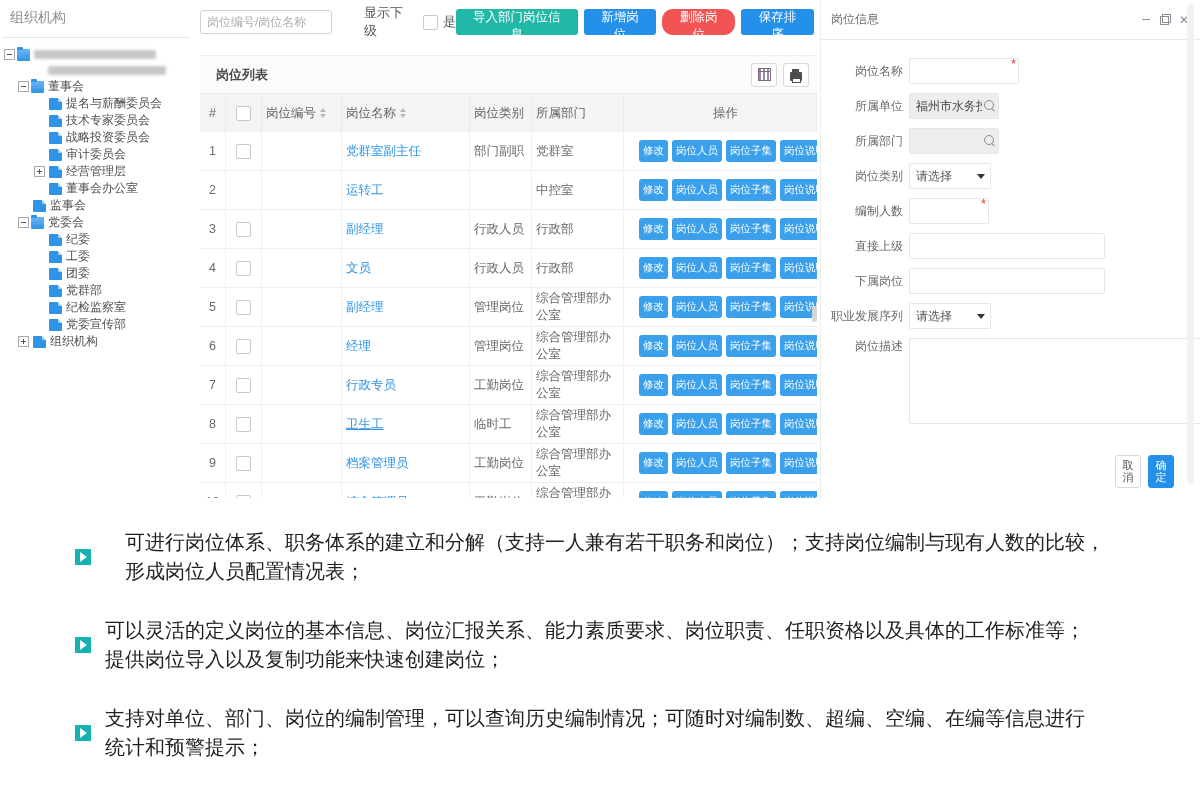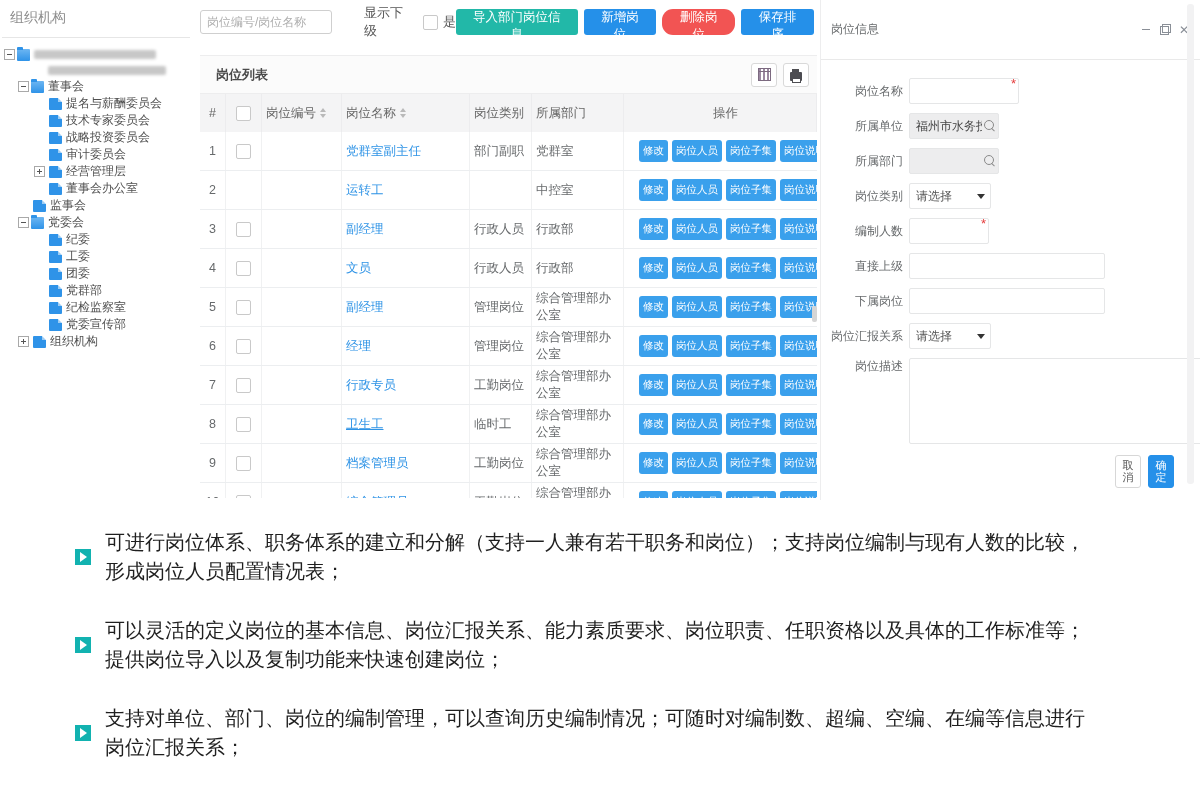--- a/index.html
+++ b/index.html
@@ -80,21 +80,21 @@
   .sort .dn{border-top:4px solid #b9b9b9;}
   a.pos-link{color:var(--link);text-decoration:none;cursor:pointer;}
   a.pos-link.ul{text-decoration:underline;}
   .rbtn{background:var(--row-btn);border:none;border-radius:3px;color:#fff;font-size:10.5px;
         height:22px;padding:0 4px;cursor:pointer;font-family:inherit;white-space:nowrap;}
   .tbl-scroll-thumb{position:absolute;right:0;top:250px;width:5px;height:16px;background:#d5d5d5;border-radius:2px;}
 
   
   .panel{position:absolute;left:820px;top:0;width:380px;height:500px;border-left:1px solid #ededee;
          box-sizing:border-box;background:#fff;}
-  .panel-head{height:27px;display:flex;align-items:center;padding:16px 10px;border-bottom:1px solid #e9e9e9;}
+  .panel-head{height:27px;display:flex;align-items:center;padding:6px 10px;border-bottom:1px solid #e9e9e9;}
   .panel-title{font-size:12px;color:#676a6c;}
   .win-controls{margin-left:auto;display:flex;align-items:center;gap:7px;color:#8a8f97;}
   .wc{cursor:pointer;display:inline-flex;align-items:center;justify-content:center;width:12px;height:12px;}
   .wc-min::before{content:"";width:8px;height:1.5px;background:#8a8f97;}
   .wc-restore{position:relative;}
   .wc-restore::before{content:"";position:absolute;left:1px;bottom:1px;width:7px;height:7px;border:1px solid #8a8f97;background:#fff;}
   .wc-restore::after{content:"";position:absolute;right:0px;top:0px;width:7px;height:7px;border:1px solid #8a8f97;}
   .wc-close{font-size:12px;line-height:1;color:#8a8f97;}
   .form{padding:18px 0 0 6px;}
   .frow{display:flex;align-items:center;margin-bottom:9px;}
@@ -115,21 +115,21 @@
   .panel-footer{position:absolute;right:26px;bottom:12px;display:flex;align-items:flex-end;gap:7px;}
   .pbtn{width:26px;min-height:26px;border-radius:3px;font-size:11px;line-height:1.15;padding:3px 2px;
         cursor:pointer;font-family:inherit;word-break:break-all;white-space:normal;}
   .pbtn.cancel{background:#fff;border:1px solid #d7d7d7;color:#555;}
   .pbtn.confirm{background:var(--confirm);border:1px solid var(--confirm);color:#fff;}
   .panel-scrollbar{position:absolute;right:6px;top:4px;width:7px;height:480px;background:#f2f2f3;border-radius:3px;}
 
   
   .features{position:absolute;left:0;top:500px;width:1200px;height:300px;background:#fff;}
   .bullet{display:flex;align-items:center;margin:0 0 0 75px;padding-top:30px;}
-  .bullet:first-child{padding-top:28px;}
+  .bullet:first-child{padding-top:28px;gap:20px;}
   .b-icon{width:16px;height:16px;background:var(--bullet-icon);flex:0 0 16px;position:relative;margin-right:14px;}
   .b-icon::before{content:"";position:absolute;left:5px;top:3px;width:0;height:0;
       border-top:5px solid transparent;border-bottom:5px solid transparent;border-left:7px solid #fff;}
   .b-text{font-size:20px;color:#1f1f1f;line-height:29px;width:990px;white-space:pre-line;}
 </style>
 </head>
 <body>
 
 <div class="stage">
 
@@ -518,21 +518,21 @@
             <input class="inp" style="width: 196px;">
           </div>
         </div>
         <div class="frow">
           <div class="flabel">下属岗位</div>
           <div class="fctrl">
             <input class="inp" style="width: 196px;">
           </div>
         </div>
         <div class="frow">
-          <div class="flabel">岗位汇报关系</div>
+          <div class="flabel">职业发展序列</div>
           <div class="fctrl">
             <div class="sel">
               <div class="inp" style="width: 82px;">请选择</div>
               <span class="caret"></span>
             </div>
           </div>
         </div>
         <div class="frow tarow">
           <div class="flabel">岗位描述</div>
           <div class="fctrl">
@@ -554,16 +554,16 @@
 形成岗位人员配置情况表；</div>
       </div>
       <div class="bullet">
         <span class="b-icon"></span>
         <div class="b-text">可以灵活的定义岗位的基本信息、岗位汇报关系、能力素质要求、岗位职责、任职资格以及具体的工作标准等；
 提供岗位导入以及复制功能来快速创建岗位；</div>
       </div>
       <div class="bullet">
         <span class="b-icon"></span>
         <div class="b-text">支持对单位、部门、岗位的编制管理，可以查询历史编制情况；可随时对编制数、超编、空编、在编等信息进行
-岗位汇报关系；</div>
+统计和预警提示；</div>
       </div>
     </section>
 </div>
 
 </body></html>

